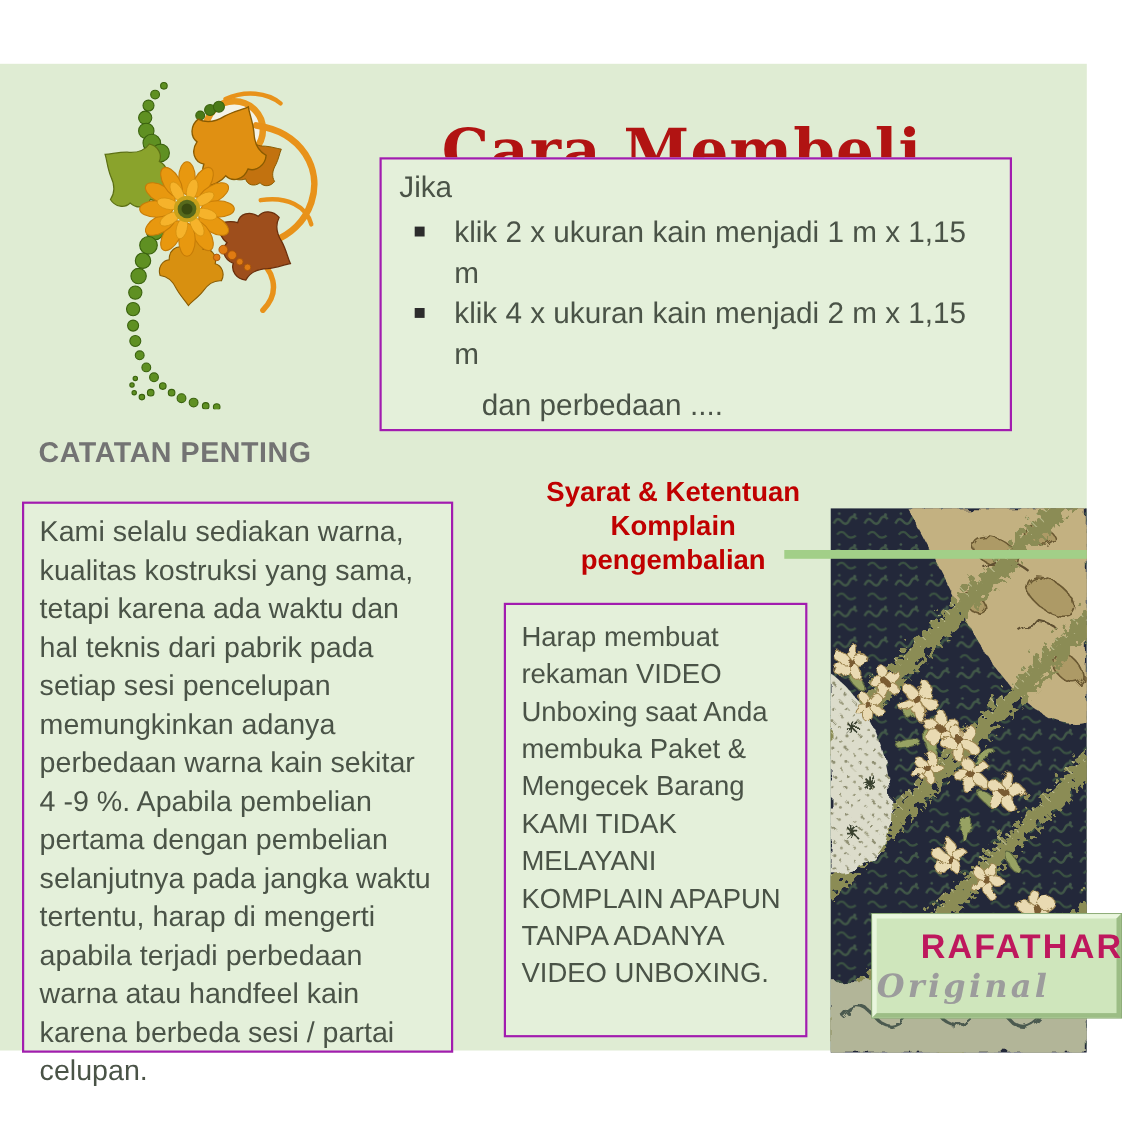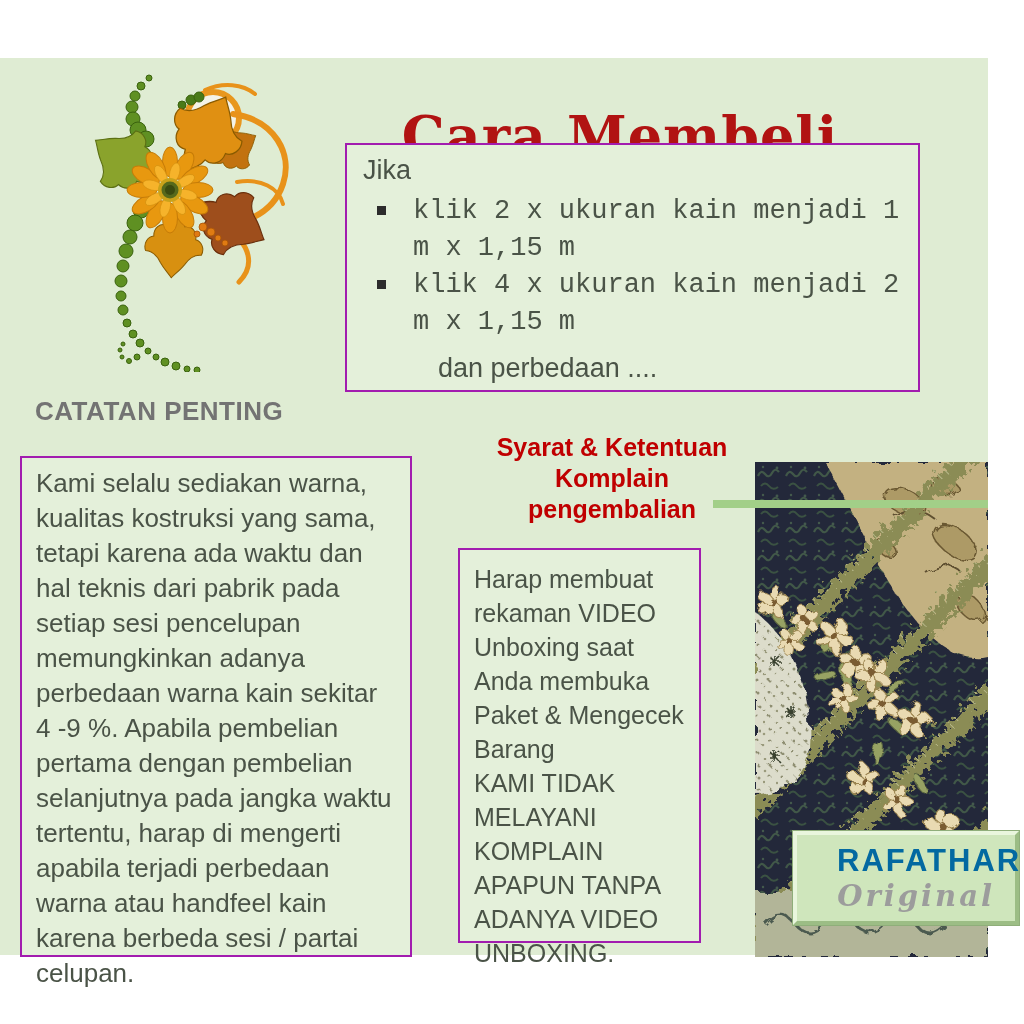--- a/index.html
+++ b/index.html
@@ -10,60 +10,60 @@
   .page-title{position:absolute;left:390px;top:64px;width:460px;text-align:center;
       font-family:"DejaVu Serif",serif;font-size:54px;font-weight:bold;color:#b11312;
       letter-spacing:1px;margin-top:40px;}
 
   .panel{position:absolute;background:#e4f0da;border:2px solid #a21caf;box-sizing:border-box;
       color:#4a5347;}
 
   
   .howto-box{left:345px;top:143px;width:575px;height:249px;padding:8px 10px 0 16px;}
   .howto-intro{font-size:27px;line-height:34px;}
-  .howto-list{margin-top:6px;font-family:Liberation Mono, monospace;}
+  .howto-list{margin-top:6px;}
   .howto-item{position:relative;padding-left:50px;font-size:27px;line-height:37px;}
   .bullet-sq{position:absolute;left:14px;top:13px;width:9px;height:9px;background:#2c2c2c;}
   .howto-footer{margin-top:12px;padding-left:75px;font-size:27px;}
 
   
   .catatan-heading{position:absolute;left:35px;top:396px;font-size:26px;font-weight:bold;
       color:#737373;letter-spacing:0.5px;}
 
   
   .note-box{left:20px;top:456px;width:392px;height:501px;padding:8px 14px;
       font-size:26px;line-height:35px;}
 
   
   .terms-heading{position:absolute;left:483px;top:432px;width:258px;font-size:25px;
       font-weight:bold;line-height:31px;color:#c00000;text-align:center;}
 
   
-  .terms-box{left:458px;top:548px;width:243px;height:395px;padding:12px 14px;
+  .terms-box{left:458px;top:548px;width:276px;height:395px;padding:12px 14px;
       font-size:25px;line-height:34px;}
   .terms-box .para2{}
 
   
   .accent-line{position:absolute;left:713px;top:500px;width:275px;height:8px;
       background:#a2cf88;z-index:3;}
 
   
   .fabric{position:absolute;left:755px;top:462px;width:233px;height:495px;z-index:2;}
 
   
   .flower{position:absolute;left:85px;top:62px;width:250px;height:310px;z-index:2;}
 
   
   .badge{position:absolute;left:793px;top:831px;width:226px;height:94px;z-index:4;
       background:#cfe6bc;box-sizing:border-box;
       border:4px solid;border-color:#e9f6dd #9cbd85 #9cbd85 #e9f6dd;
       box-shadow:0 0 0 1px #8fae7a;}
   .badge-name{margin-top:8px;text-align:center;font-size:31px;font-weight:bold;
-      color:#0369a1;letter-spacing:2px;padding-left:40px;}
-  .badge-tagline{text-align:right;padding-right:20px;font-size:29px;font-weight:bold;
+      color:#be185d;letter-spacing:2px;padding-left:40px;}
+  .badge-tagline{text-align:left;padding-right:20px;font-size:29px;font-weight:bold;
       font-style:italic;font-family:"DejaVu Serif",serif;color:#9c9c9c;letter-spacing:3px;}
 </style>
 </head>
 <body>
 
 <div id="canvas">
   <div class="green-canvas"></div>
 
   <div class="page-title">Cara Membeli</div>
 

